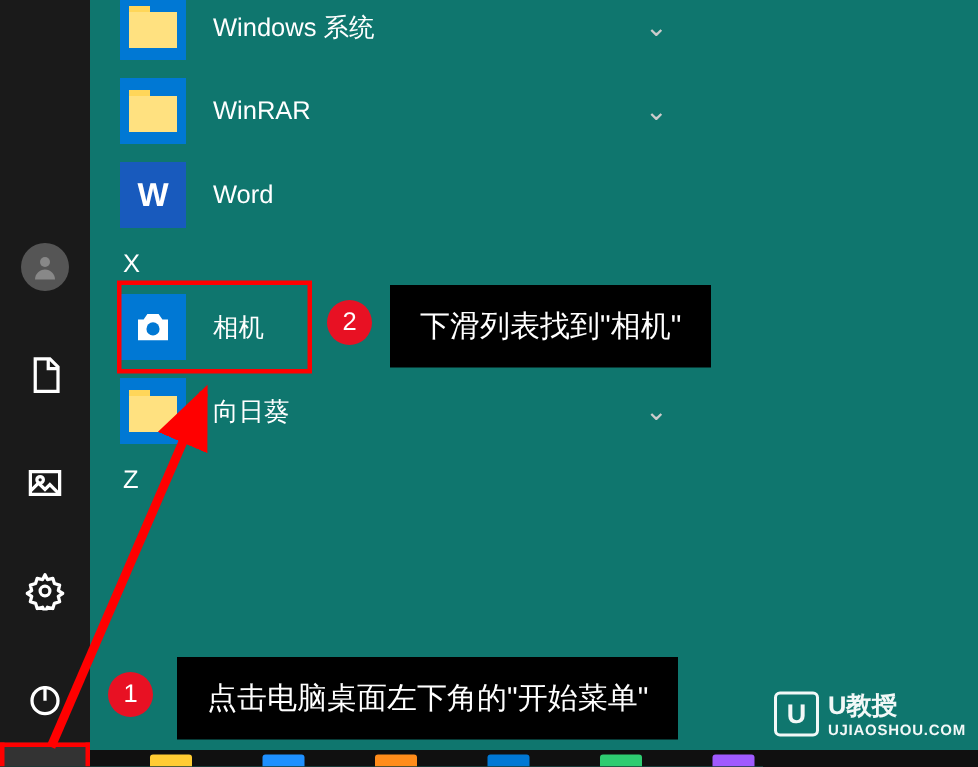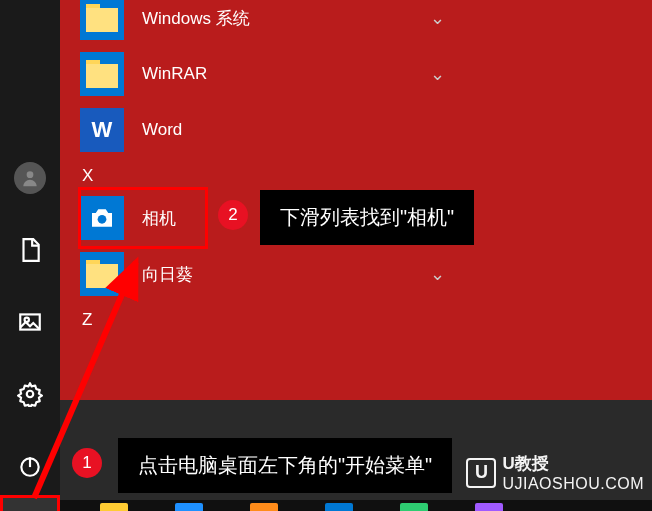--- a/index.html
+++ b/index.html
@@ -1,16 +1,16 @@
 <!DOCTYPE html>
 <html><head>
 <meta charset="utf-8">
 <style>
 html,body{margin:0;padding:0;width:652px;height:511px;background:#2a2a2a;font-family:"Microsoft YaHei","Segoe UI",sans-serif;overflow:hidden;position:relative}
-.startmenu{position:absolute;left:0;top:0;width:652px;height:400px;background:#b91c1c}
+.startmenu{position:absolute;left:0;top:0;width:652px;height:511px;background:#0f766e}
 .rail{position:absolute;left:0;top:0;width:60px;height:500px;background:#1a1a1a}
 .rail-item{width:60px;height:60px;display:flex;align-items:center;justify-content:center;color:#fff}
 .rail-item svg{stroke:#fff;fill:none;stroke-width:2}
 .avatar{width:32px;height:32px;border-radius:50%;background:#555;display:flex;align-items:center;justify-content:center}
 .avatar svg{width:20px;height:20px;fill:#888;stroke:none}
 .applist{position:absolute;left:80px;top:-10px;width:400px}
 .app-row{display:flex;align-items:center;height:56px;position:relative}
 .app-icon{width:44px;height:44px;display:flex;align-items:center;justify-content:center;margin-right:18px}
 .folder-icon{background:#0078d4;width:44px;height:44px;position:relative}
 .folder-icon::before{content:"";position:absolute;left:6px;top:8px;width:14px;height:6px;background:#ffd659}
@@ -24,21 +24,21 @@
 .section-header{color:#fff;font-size:17px;padding:8px 0 4px 2px}
 .chevron{position:absolute;left:350px;color:#ccc;font-size:18px}
 .taskbar{position:absolute;left:0;bottom:0;width:652px;height:11px;background:#101010}
 .start-btn{position:absolute;left:0;bottom:0;width:60px;height:16px;background:#333;display:flex;align-items:center;justify-content:center;border:3px solid #ff0000;border-bottom:none;box-sizing:border-box}
 .red-box-camera{position:absolute;border:3px solid #ff0000;pointer-events:none}
 .badge{position:absolute;width:30px;height:30px;border-radius:50%;background:#e81123;color:#fff;display:flex;align-items:center;justify-content:center;font-size:17px;z-index:10}
 .callout{position:absolute;background:#000;color:#fff;font-size:20px;padding:14px 20px;white-space:nowrap;z-index:5}
 .arrow-svg{position:absolute;pointer-events:none;z-index:8}
 .watermark{position:absolute;right:8px;bottom:18px;display:flex;align-items:center;color:#fff;font-size:17px;font-weight:bold;opacity:0.95}
 .watermark .logo{width:26px;height:26px;border:2px solid #fff;border-radius:4px;margin-right:6px;display:flex;align-items:center;justify-content:center;font-size:18px}
-.watermark .sub{font-size:16px;font-weight:normal;display:block;letter-spacing:0.5px}
+.watermark .sub{font-size:10px;font-weight:bold;display:block;letter-spacing:0.5px}
 .tb-icon{position:absolute;bottom:0;width:28px;height:8px;border-radius:2px 2px 0 0}
 </style>
 </head>
 <body>
 
 <div class="startmenu">
 
   <div class="rail">
     <div class="rail-item" style="margin-top:148px">
       <div class="avatar">

